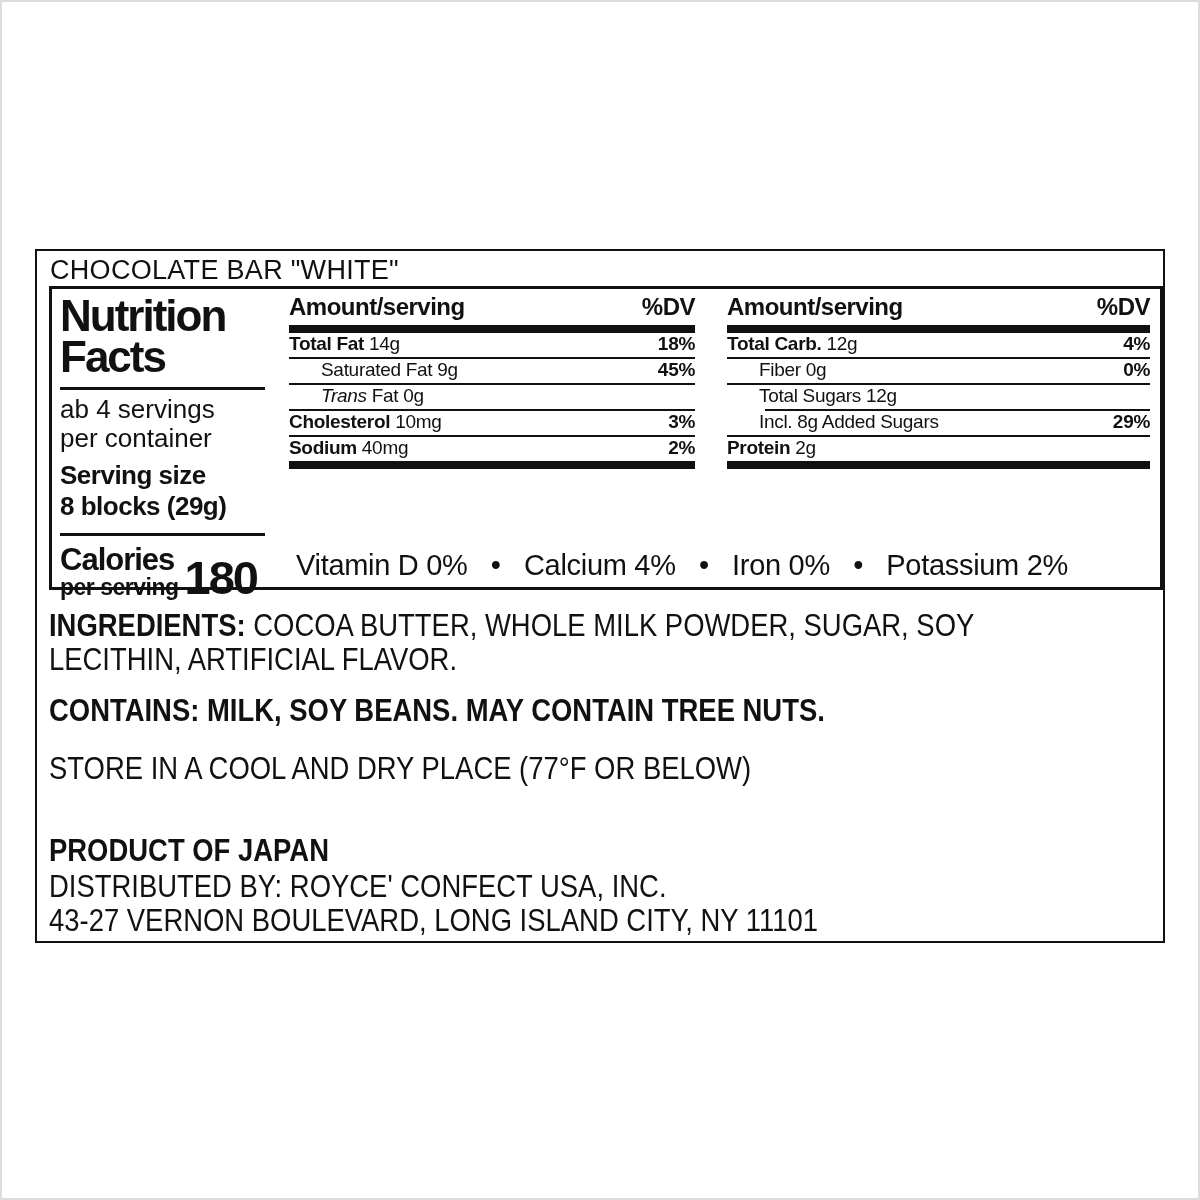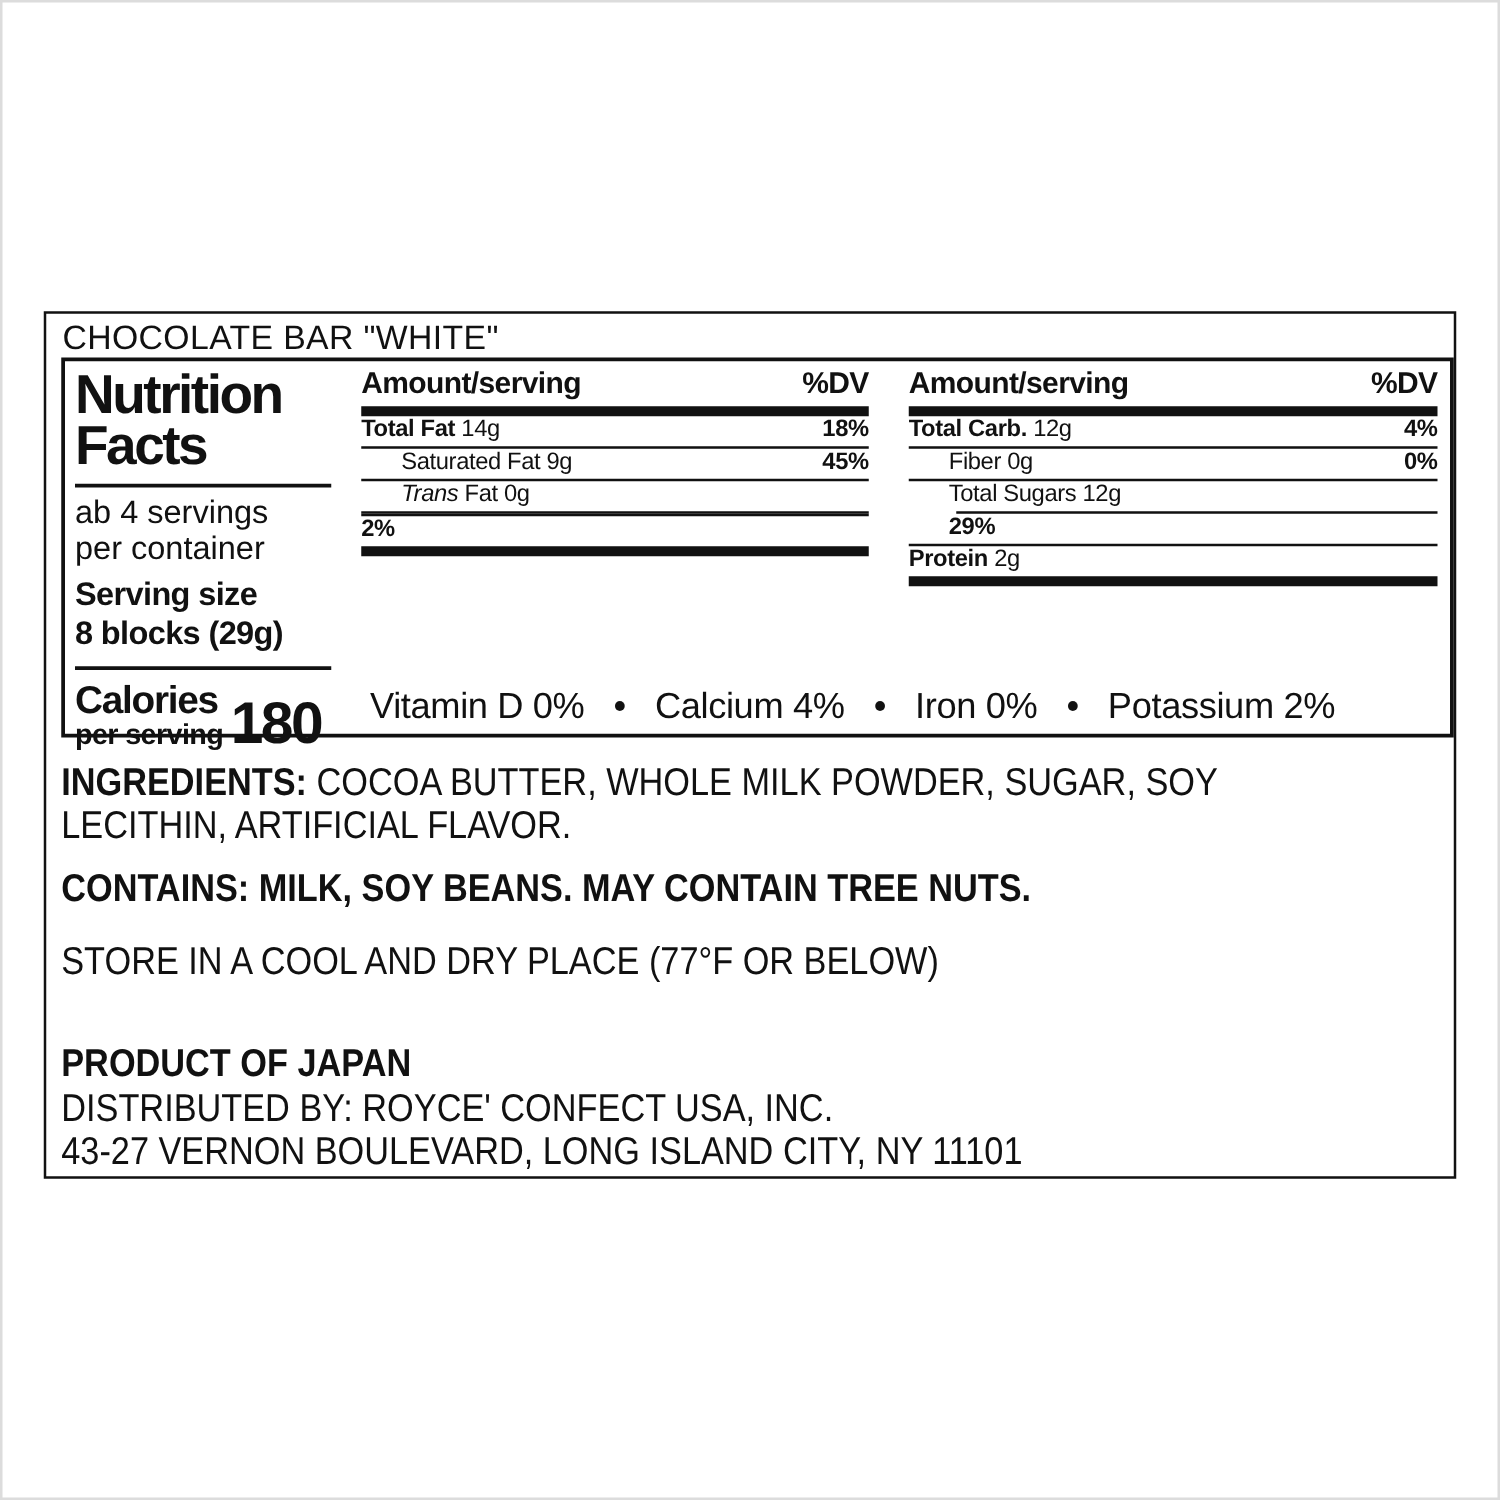--- a/index.html
+++ b/index.html
@@ -106,23 +106,28 @@
           <span class="dv">45%</span>
         </div>
         <div class="rule"></div>
 
         <div class="nf-row ind">
           <span><span class="i">Trans</span><span> Fat 0g</span></span>
           <span class="dv"></span>
         </div>
         <div class="rule"></div>
 
+        <div class="nf-row">
+          <span><span class="b">Cholesterol</span><span> 10mg</span></span>
+          <span class="dv">3%</span>
+        </div>
         <div class="rule"></div>
 
         <div class="nf-row">
+          <span><span class="b">Sodium</span><span> 40mg</span></span>
           <span class="dv">2%</span>
         </div>
         <div class="bar" style="margin-top:0;"></div>
       </div>
 
       <div class="col-right">
         <div class="col-header">
           <span>Amount/serving</span>
           <span>%DV</span>
         </div>
@@ -140,20 +145,21 @@
         </div>
         <div class="rule"></div>
 
         <div class="nf-row ind">
           <span><span>Total Sugars 12g</span></span>
           <span class="dv"></span>
         </div>
         <div class="rule ind-rule"></div>
 
         <div class="nf-row ind">
+          <span><span>Incl. 8g Added Sugars</span></span>
           <span class="dv">29%</span>
         </div>
         <div class="rule"></div>
 
         <div class="nf-row">
           <span><span class="b">Protein</span><span> 2g</span></span>
           <span class="dv"></span>
         </div>
         <div class="bar" style="margin-top:0;"></div>
       </div>

